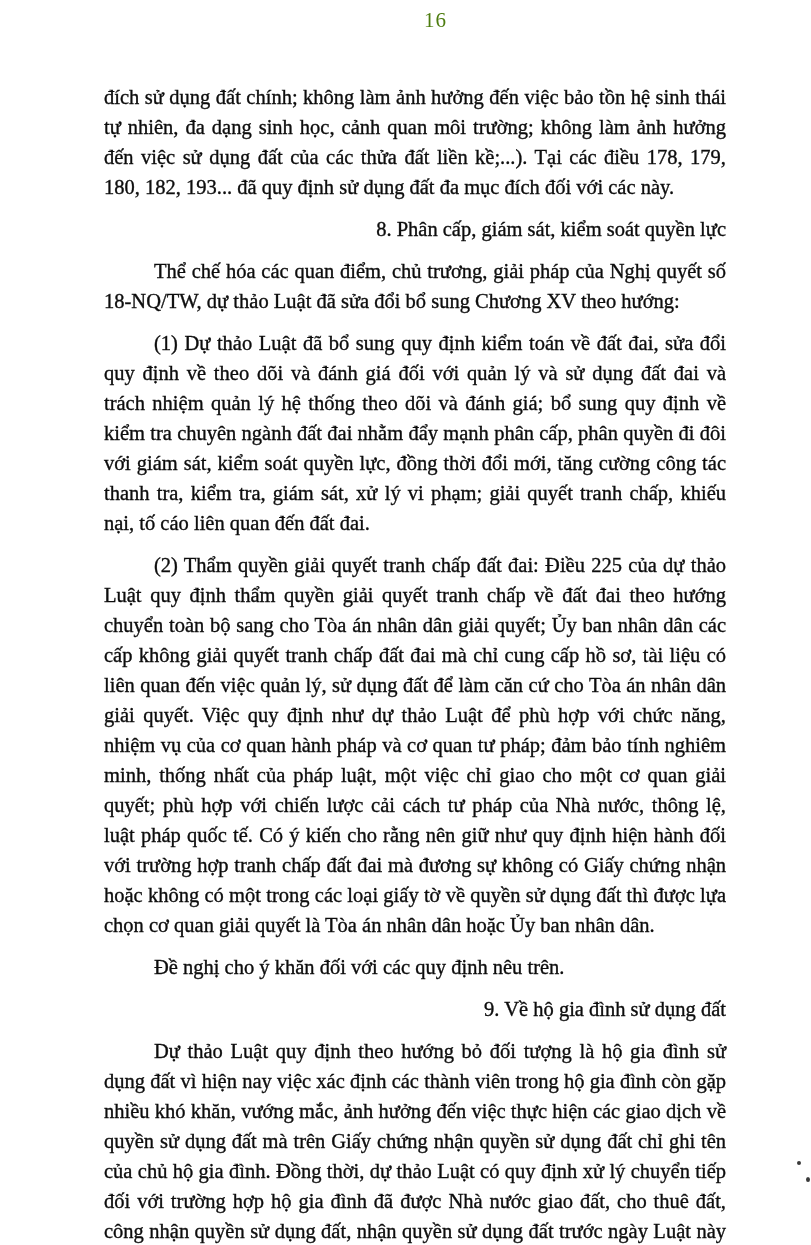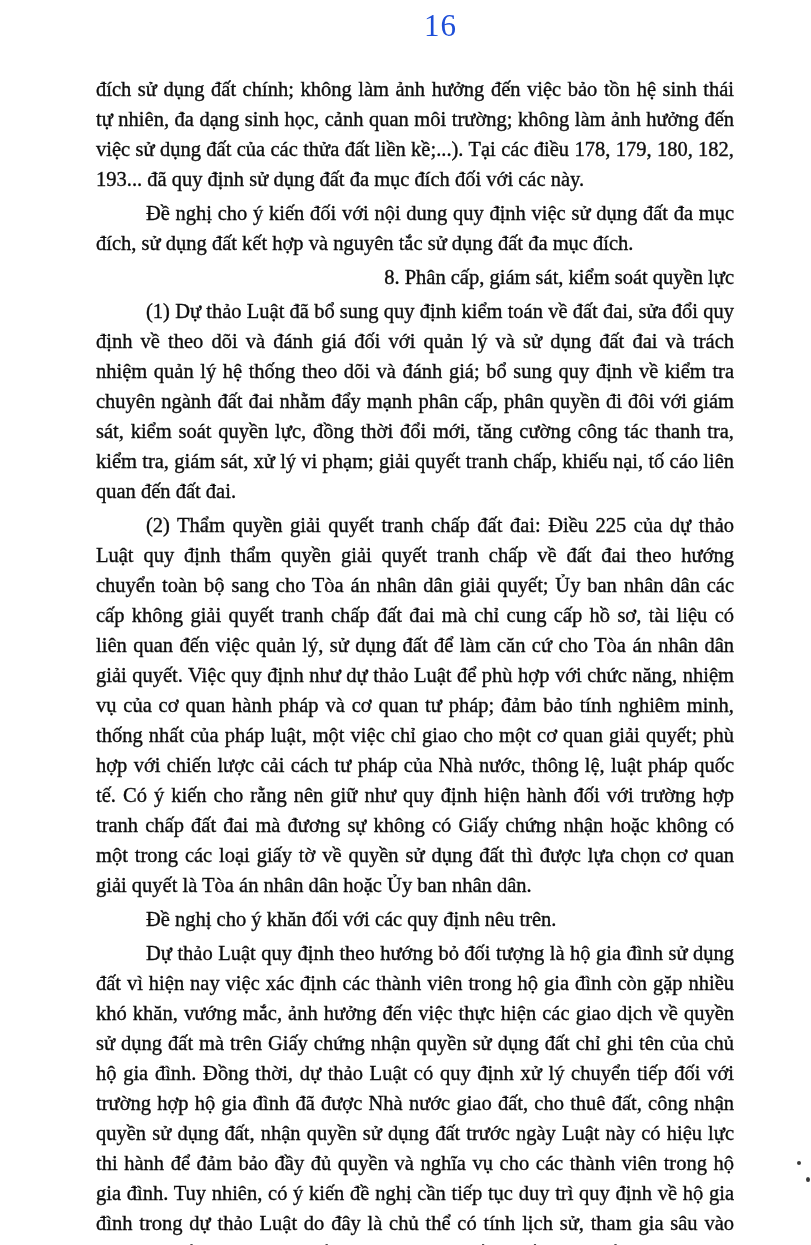--- a/index.html
+++ b/index.html
@@ -13,36 +13,36 @@
     height: 1245px;
     background: #ffffff;
     overflow: hidden;
     font-family: "Liberation Serif", "DejaVu Serif", serif;
     color: #0d0d0d;
   }
   .page-number {
     position: absolute;
     top: 8px;
     left: 424px;
-    font-size: 31px;
+    font-size: 21px;
     letter-spacing: 1px;
-    color: #1d4ed8;
+    color: #4d7c0f;
   }
   .content {
     position: absolute;
     top: 70px;
     left: 92px;
     width: 646px;
     font-size: 20.5px;
     line-height: 30px;
     text-align: justify;
     -webkit-text-stroke: 0.35px #0d0d0d;
   }
   .content p {
-    margin: 4px;
+    margin: 12px;
     padding: 0;
     text-indent: 50px;
   }
   .content p.continuation {
     text-indent: 0;
   }
   .content p.heading {
     text-align: right;
   }
   .speck {
@@ -55,25 +55,26 @@
 </style>
 </head>
 <body>
 
 <div class="page">
 
   <div class="page-number">16</div>
 
   <div class="content">
     <p class="continuation">đích sử dụng đất chính; không làm ảnh hưởng đến việc bảo tồn hệ sinh thái tự nhiên, đa dạng sinh học, cảnh quan môi trường; không làm ảnh hưởng đến việc sử dụng đất của các thửa đất liền kề;...). Tại các điều 178, 179, 180, 182, 193... đã quy định sử dụng đất đa mục đích đối với các này.</p>
-    <p>Đề nghị cho ý kiến đối với nội dung quy định việc sử dụng đất đa mục đích, sử dụng đất kết hợp và nguyên tắc sử dụng đất đa mục đích.</p>
     <p class="heading">8. Phân cấp, giám sát, kiểm soát quyền lực</p>
+    <p>Thể chế hóa các quan điểm, chủ trương, giải pháp của Nghị quyết số 18-NQ/TW, dự thảo Luật đã sửa đổi bổ sung Chương XV theo hướng:</p>
     <p>(1) Dự thảo Luật đã bổ sung quy định kiểm toán về đất đai, sửa đổi quy định về theo dõi và đánh giá đối với quản lý và sử dụng đất đai và trách nhiệm quản lý hệ thống theo dõi và đánh giá; bổ sung quy định về kiểm tra chuyên ngành đất đai nhằm đẩy mạnh phân cấp, phân quyền đi đôi với giám sát, kiểm soát quyền lực, đồng thời đổi mới, tăng cường công tác thanh tra, kiểm tra, giám sát, xử lý vi phạm; giải quyết tranh chấp, khiếu nại, tố cáo liên quan đến đất đai.</p>
     <p>(2) Thẩm quyền giải quyết tranh chấp đất đai: Điều 225 của dự thảo Luật quy định thẩm quyền giải quyết tranh chấp về đất đai theo hướng chuyển toàn bộ sang cho Tòa án nhân dân giải quyết; Ủy ban nhân dân các cấp không giải quyết tranh chấp đất đai mà chỉ cung cấp hồ sơ, tài liệu có liên quan đến việc quản lý, sử dụng đất để làm căn cứ cho Tòa án nhân dân giải quyết. Việc quy định như dự thảo Luật để phù hợp với chức năng, nhiệm vụ của cơ quan hành pháp và cơ quan tư pháp; đảm bảo tính nghiêm minh, thống nhất của pháp luật, một việc chỉ giao cho một cơ quan giải quyết; phù hợp với chiến lược cải cách tư pháp của Nhà nước, thông lệ, luật pháp quốc tế. Có ý kiến cho rằng nên giữ như quy định hiện hành đối với trường hợp tranh chấp đất đai mà đương sự không có Giấy chứng nhận hoặc không có một trong các loại giấy tờ về quyền sử dụng đất thì được lựa chọn cơ quan giải quyết là Tòa án nhân dân hoặc Ủy ban nhân dân.</p>
     <p>Đề nghị cho ý khăn đối với các quy định nêu trên.</p>
+    <p class="heading">9. Về hộ gia đình sử dụng đất</p>
     <p>Dự thảo Luật quy định theo hướng bỏ đối tượng là hộ gia đình sử dụng đất vì hiện nay việc xác định các thành viên trong hộ gia đình còn gặp nhiều khó khăn, vướng mắc, ảnh hưởng đến việc thực hiện các giao dịch về quyền sử dụng đất mà trên Giấy chứng nhận quyền sử dụng đất chỉ ghi tên của chủ hộ gia đình. Đồng thời, dự thảo Luật có quy định xử lý chuyển tiếp đối với trường hợp hộ gia đình đã được Nhà nước giao đất, cho thuê đất, công nhận quyền sử dụng đất, nhận quyền sử dụng đất trước ngày Luật này có hiệu lực thi hành để đảm bảo đầy đủ quyền và nghĩa vụ cho các thành viên trong hộ gia đình. Tuy nhiên, có ý kiến đề nghị cần tiếp tục duy trì quy định về hộ gia đình trong dự thảo Luật do đây là chủ thể có tính lịch sử, tham gia sâu vào quan hệ đất đai và thực tế hiện nay còn nhiều giấy tờ (Giấy chứng nhận quyền sử dụng đất, quyền sở hữu nhà ở và tài sản khác gắn liền với đất ghi tên chủ sử dụng đất là hộ gia đình,...).</p>
 
   </div>
 
   <span class="speck speck-1"></span>
   <span class="speck speck-2"></span>
 
 </div>
 
 </body></html>

